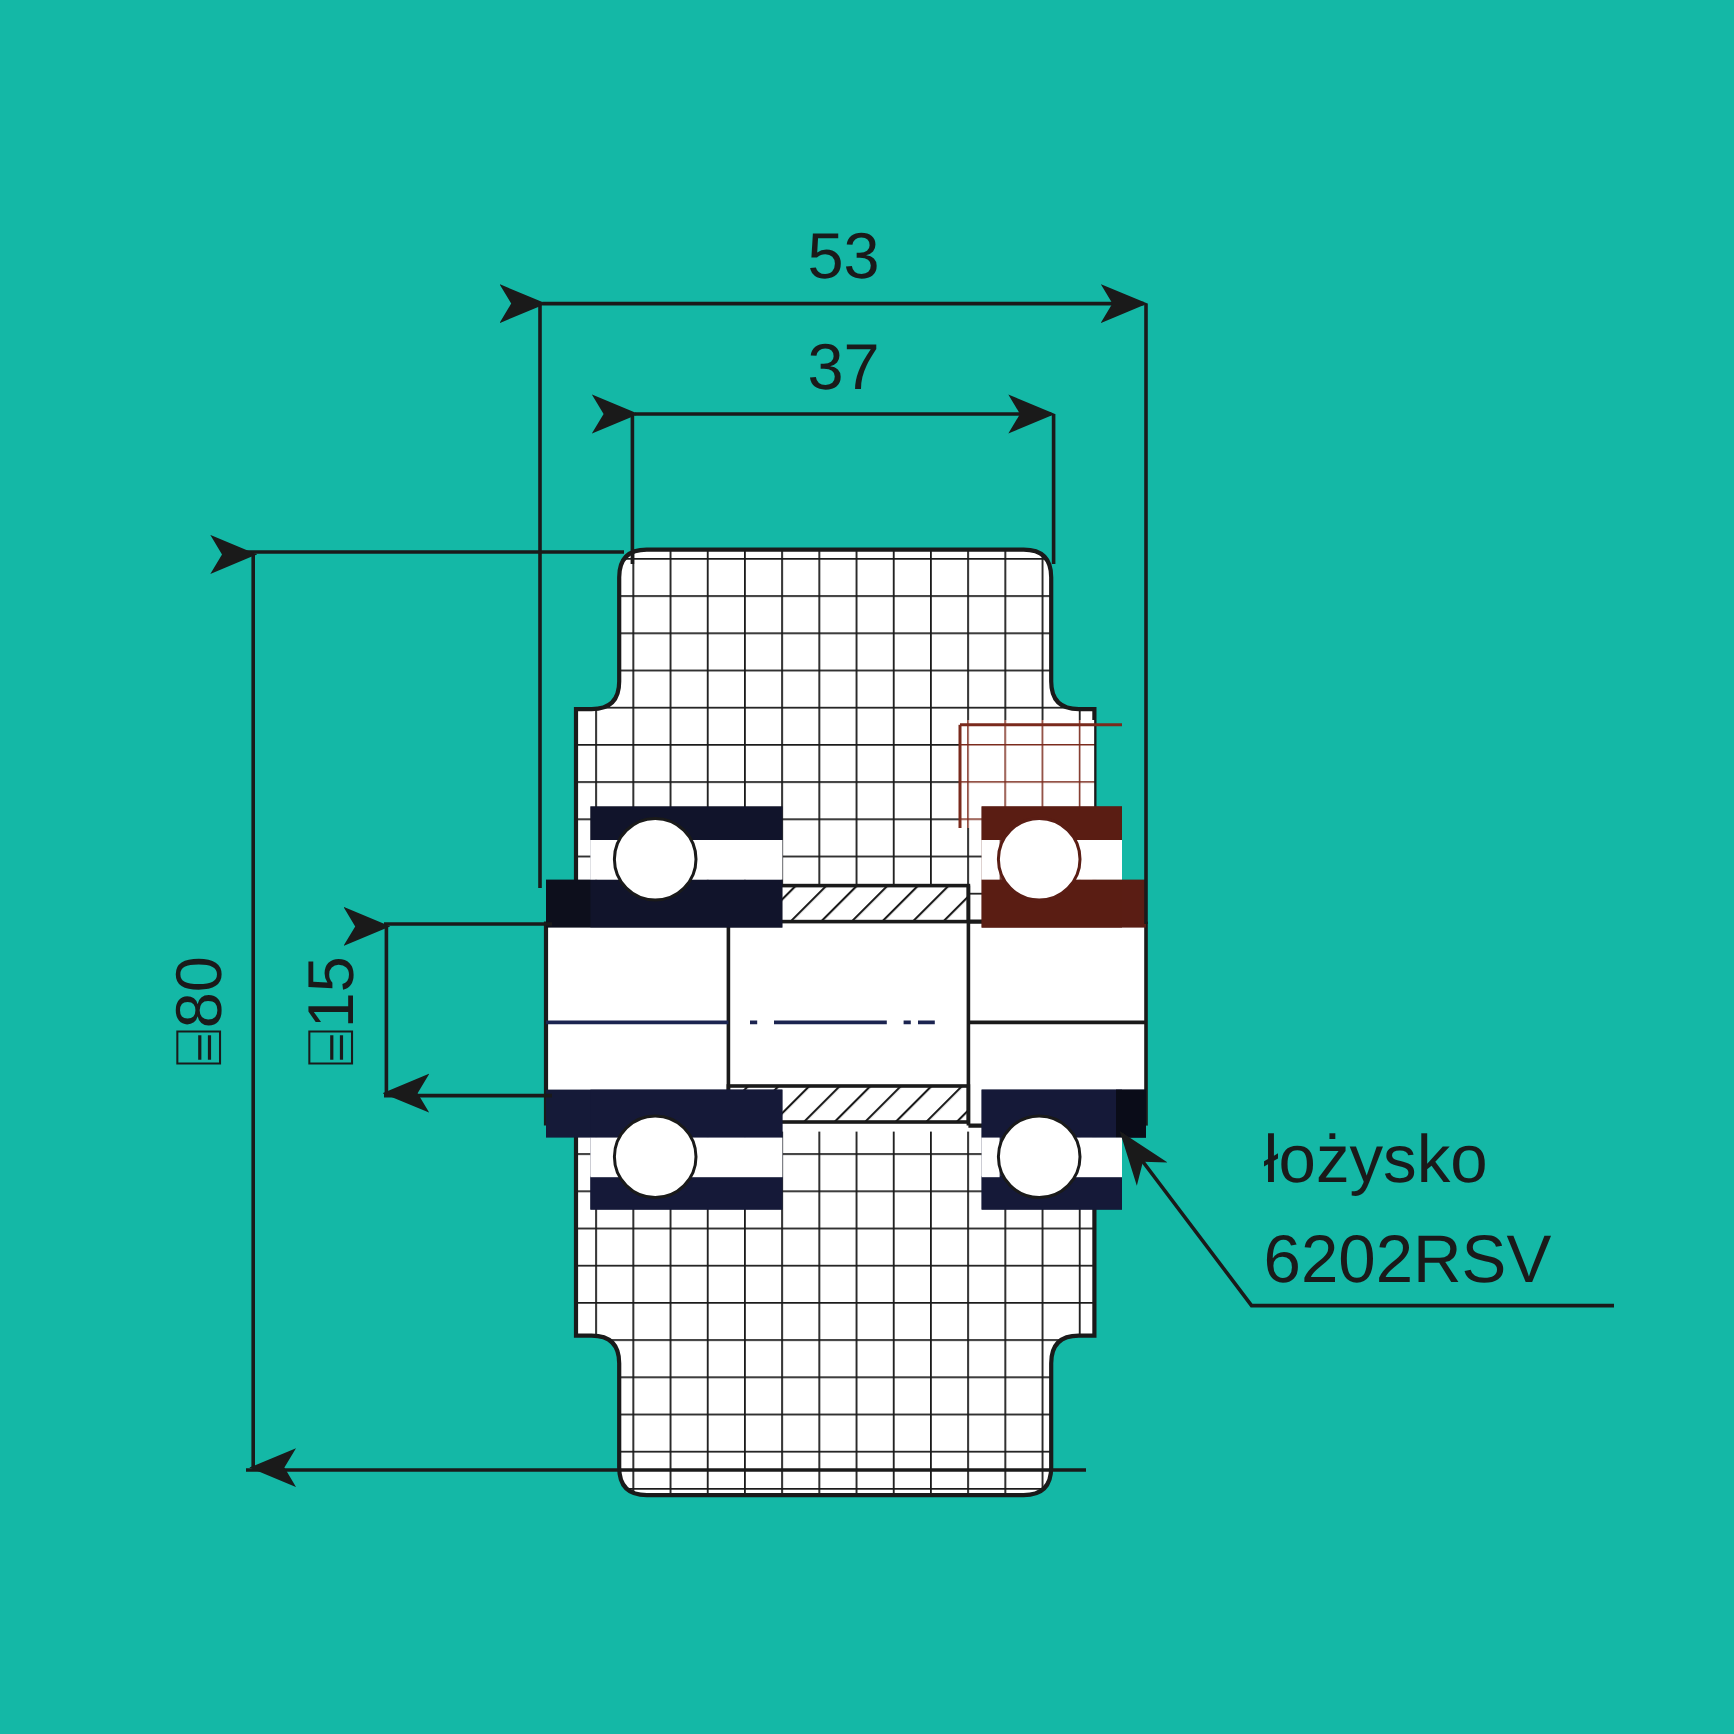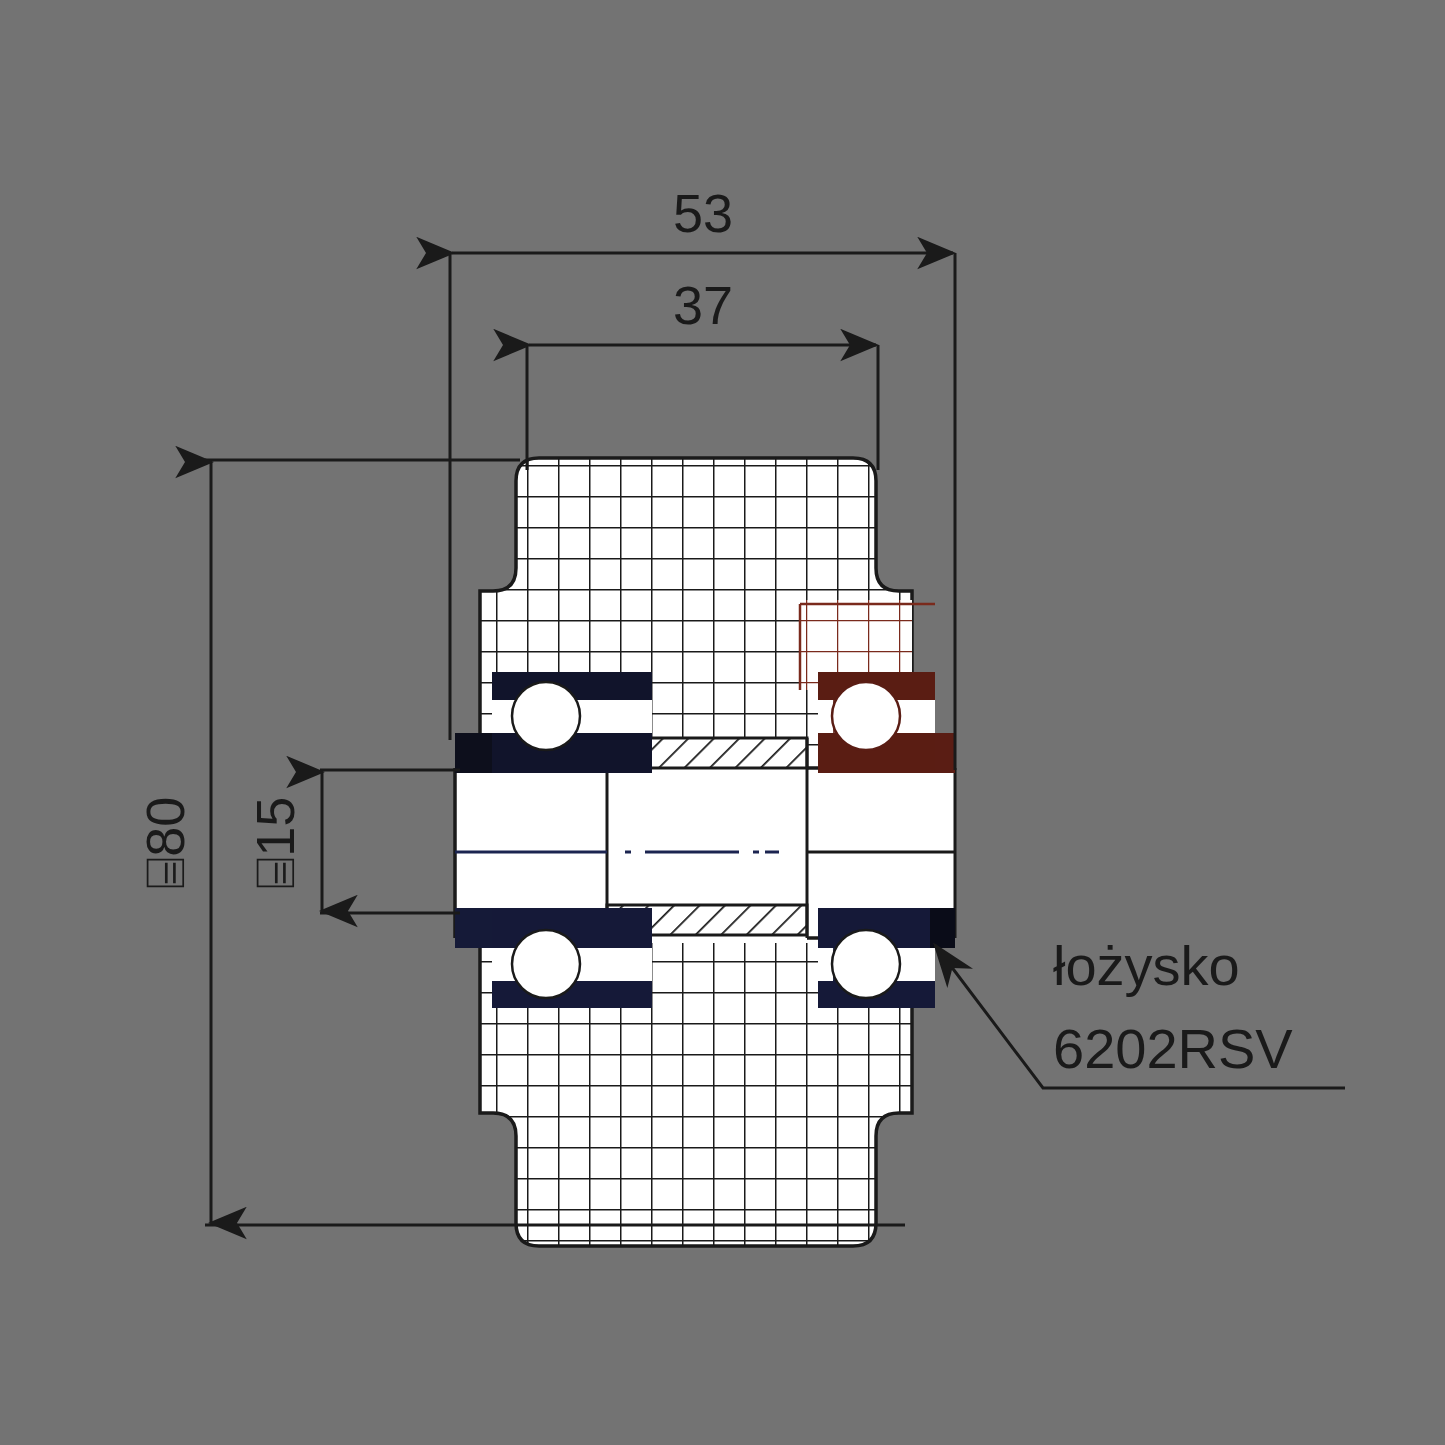--- a/index.html
+++ b/index.html
@@ -11,21 +11,21 @@
   body {
     width: 1445px;
     height: 1445px;
     font-family: "Liberation Sans", sans-serif;
     overflow: hidden;
   }
   #drawing-root {
     position: relative;
     width: 1445px;
     height: 1445px;
-    background: #737373;
+    background: #14b8a6;
   }
   svg#drawing-svg {
     display: block;
     width: 1445px;
     height: 1445px;
   }
   .dim-text {
     font-family: "Liberation Sans", sans-serif;
     font-size: 54px;
     fill: #1a1a1a;

